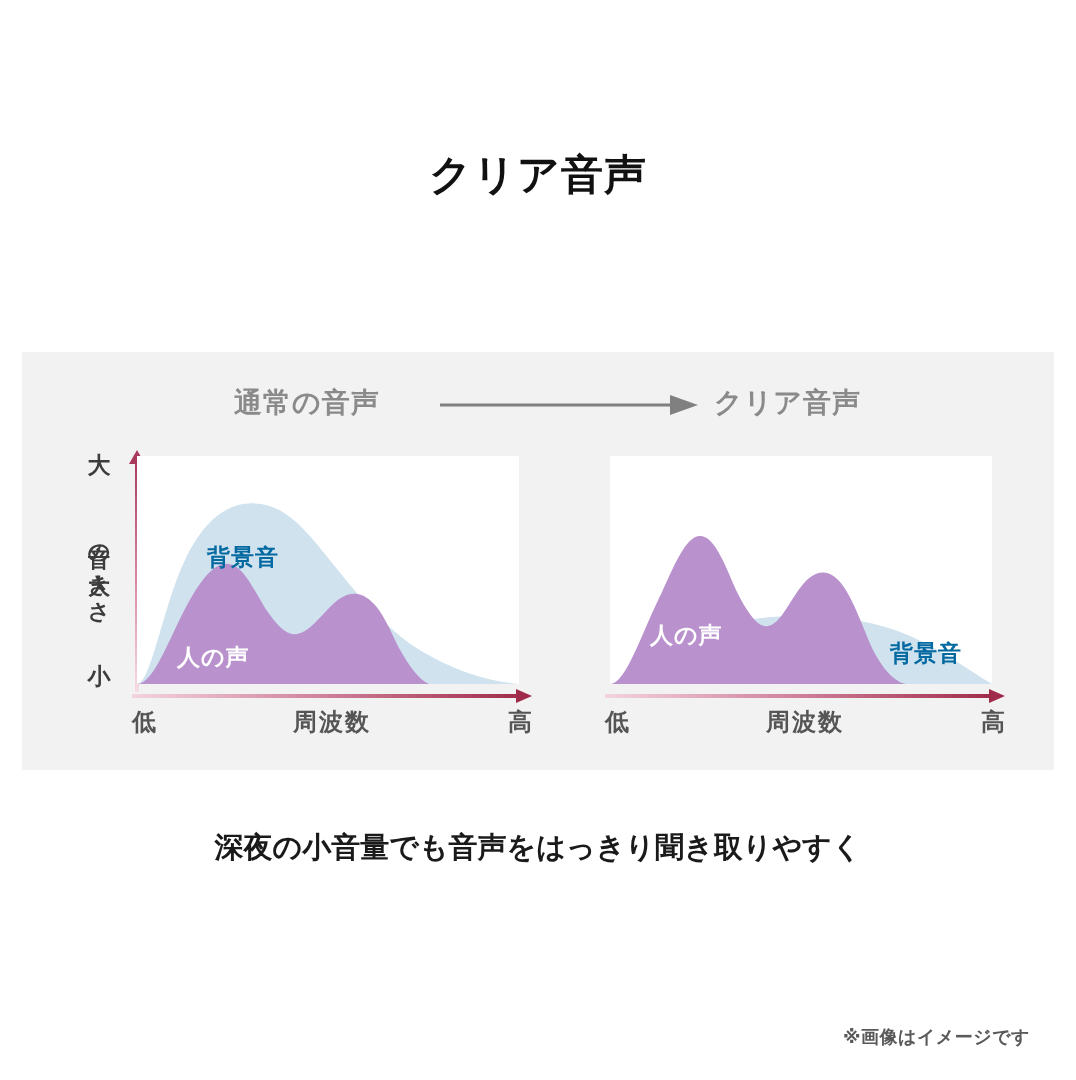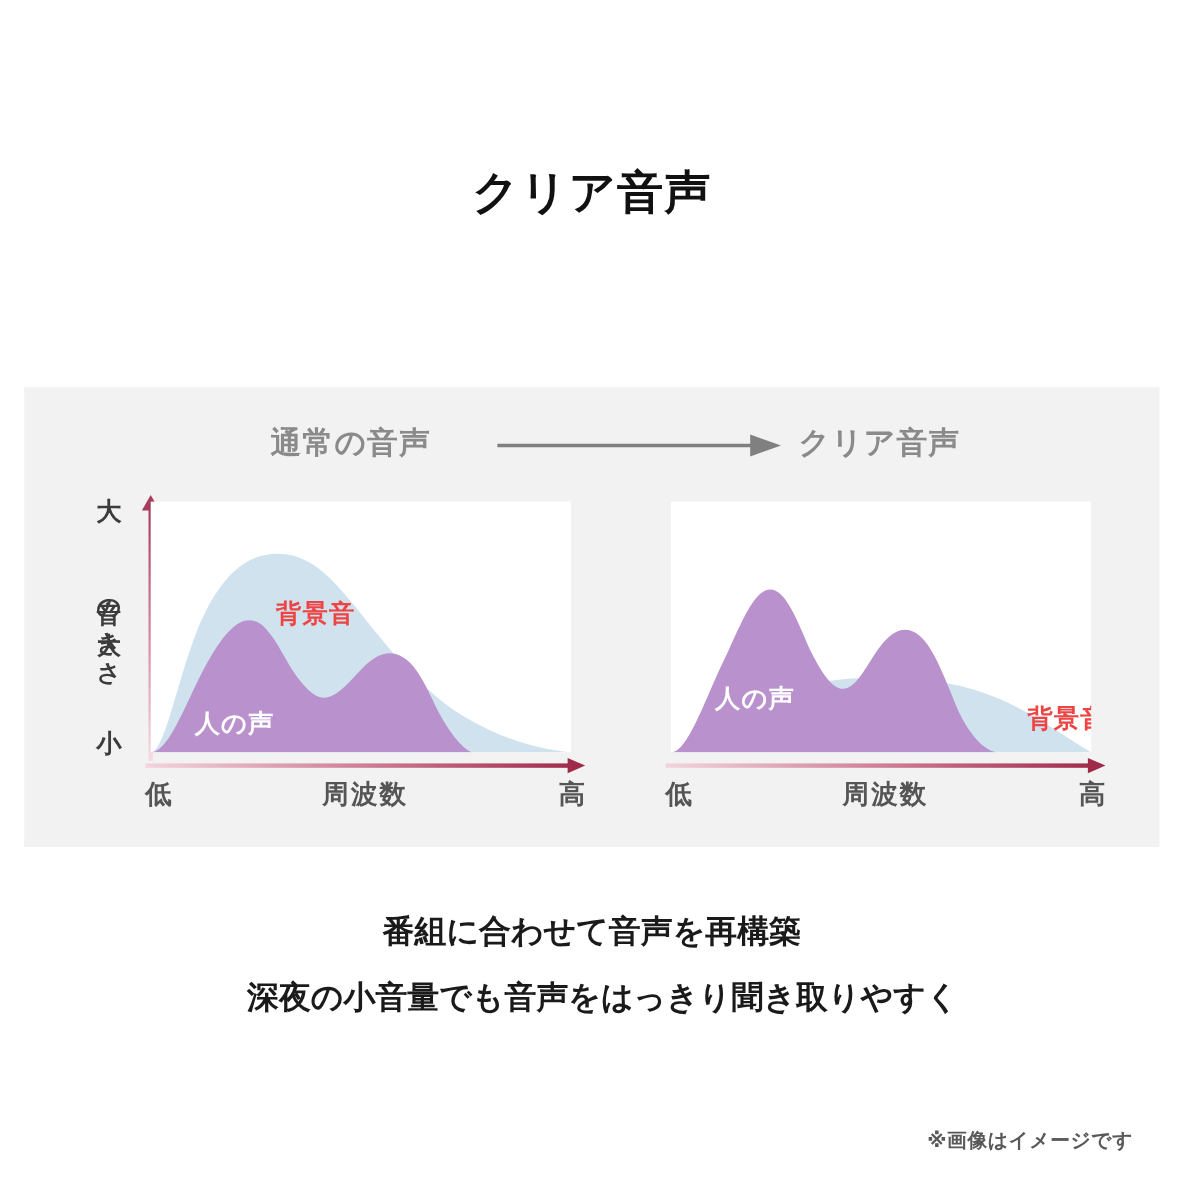--- a/index.html
+++ b/index.html
@@ -49,21 +49,21 @@
     left: 22px;
     top: 352px;
     width: 1032px;
     height: 418px;
     background: #f2f2f2;
   }
 
   
   .panel-header {
     position: absolute;
-    left: 12px;
+    left: 0;
     top: 32px;
     width: 1032px;
     height: 40px;
   }
   .panel-header-left {
     position: absolute;
     left: 212px;
     top: 0;
     font-size: 28px;
     font-weight: 700;
@@ -148,22 +148,21 @@
 
   .curve-label {
     position: absolute;
     font-size: 23px;
     font-weight: 700;
     letter-spacing: 1px;
     white-space: nowrap;
     pointer-events: none;
   }
   .label-noise {
-    color: #ef4444;
-    margin-left: 44px;
+    color: #0369a1;
   }
   .label-voice {
     color: #ffffff;
   }
 
   
   .left-noise { left: 70px;  top: 86px; }
   .left-voice { left: 40px;  top: 186px; }
   
   .right-voice { left: 40px;  top: 164px; }
@@ -359,17 +358,16 @@
     <div class="x-tick-row">
       <span>低</span>
       <span class="tick-mid">周波数</span>
       <span>高</span>
     </div>
   </div>
 
 </div>
 
 <div class="footer-copy">
-  <div class="footer-line">番組に合わせて音声を再構築</div>
   <div class="footer-line">深夜の小音量でも音声をはっきり聞き取りやすく</div>
 </div>
 
 <div class="disclaimer">※画像はイメージです</div>
 
 </body></html>

